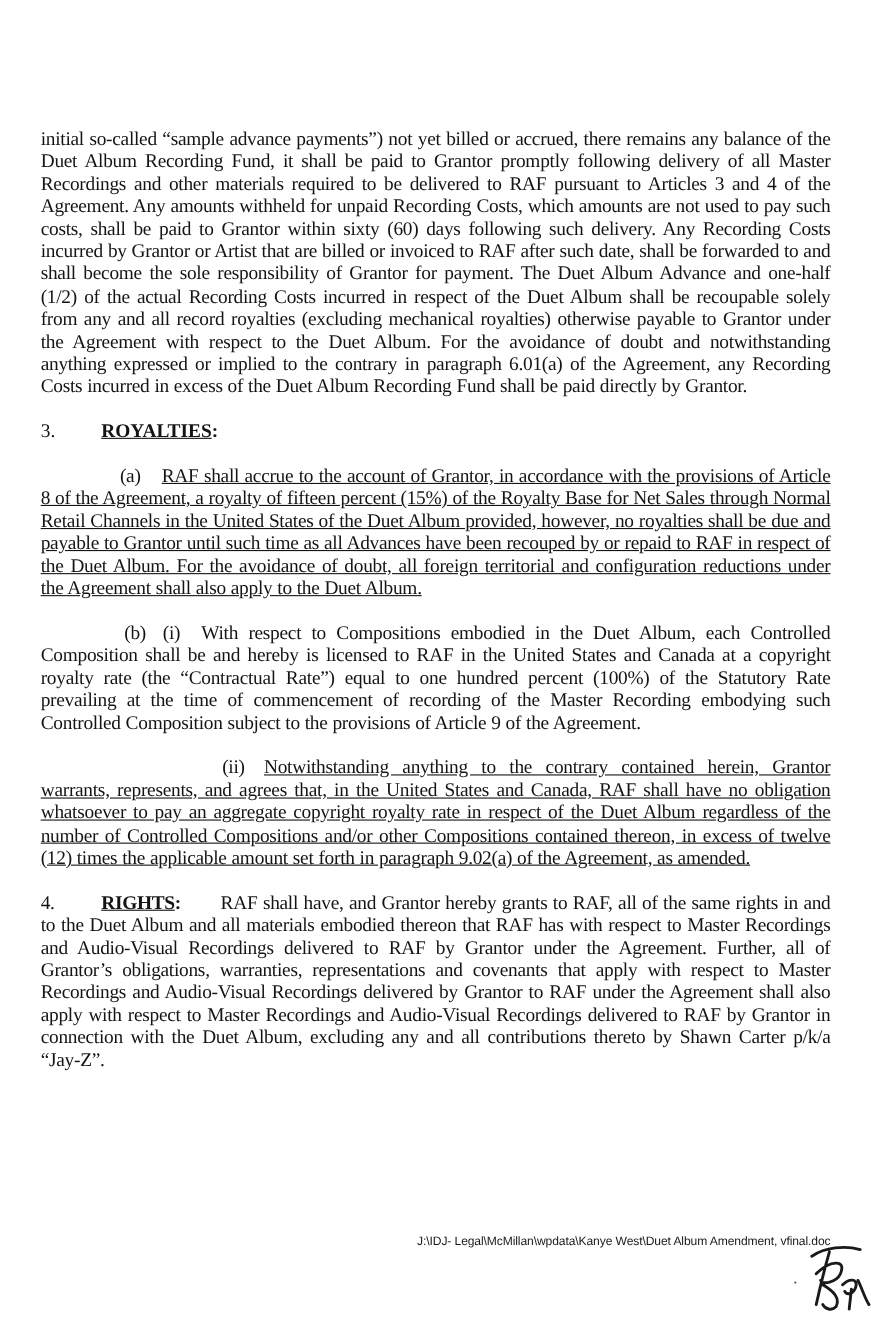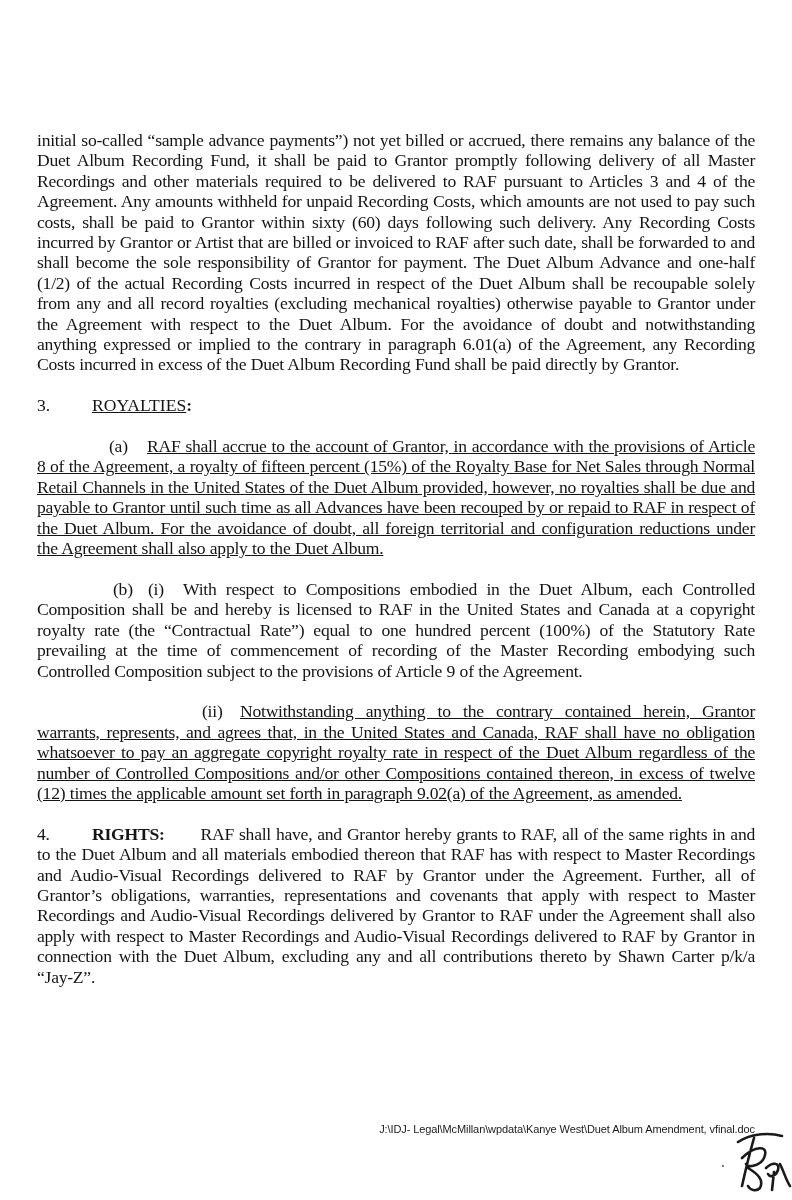--- a/index.html
+++ b/index.html
@@ -1,35 +1,35 @@
 <!DOCTYPE html>
 <html><head>
 <meta charset="utf-8">
 <style>
   html, body { margin: 0; padding: 0; }
   body {
     width: 792px; height: 1200px; background: #ffffff; position: relative; overflow: hidden;
     font-family: "Liberation Serif", "DejaVu Serif", serif; color: #141414;
   }
-  .page { position: absolute; left: 37px; top: 130px; width: 718px; }
+  .page { position: absolute; left: 37px; top: 116px; width: 718px; }
   .para { font-size: 17.6px; line-height: 20.4px; text-align: justify; margin: 0; letter-spacing: -0.25px; word-spacing: 0.3px; }
   .gap { height: 20.4px; }
   .heading { font-size: 17.6px; line-height: 20.4px; margin: 0; display: flex; }
   .num { display: inline-block; width: 55px; }
-  .title { font-weight: normal; text-decoration: underline; }
+  .title { font-weight: bold; text-decoration: underline; }
   .colon { font-weight: bold; }
   .indent-a { text-indent: 72px; text-decoration: underline; }
   .indent-b { text-indent: 76px; }
   .indent-ii { text-indent: 165px; text-decoration: underline; }
   .lbl { display: inline-block; text-indent: 0; }
   .tab1 { width: 38px; }
   .tab2 { width: 38px; }
   .tab3 { width: 35px; }
   .tab4 { width: 35px; }
-  .inline-title { font-weight: bold; }
+  .inline-title { font-weight: bold; text-decoration: underline; }
   .footer {
     position: absolute; left: 250px; top: 1123px; width: 505px; text-align: right;
     font-family: "Liberation Sans", "DejaVu Sans", sans-serif; font-size: 11px; color: #1a1a1a; letter-spacing: -0.1px;
   }
   .signature { position: absolute; left: 720px; top: 1128px; width: 72px; height: 68px; }
   .speck { position: absolute; left: 722px; top: 1165px; width: 2px; height: 2px; background: #555; border-radius: 50%; }
 </style>
 </head>
 <body>
 

